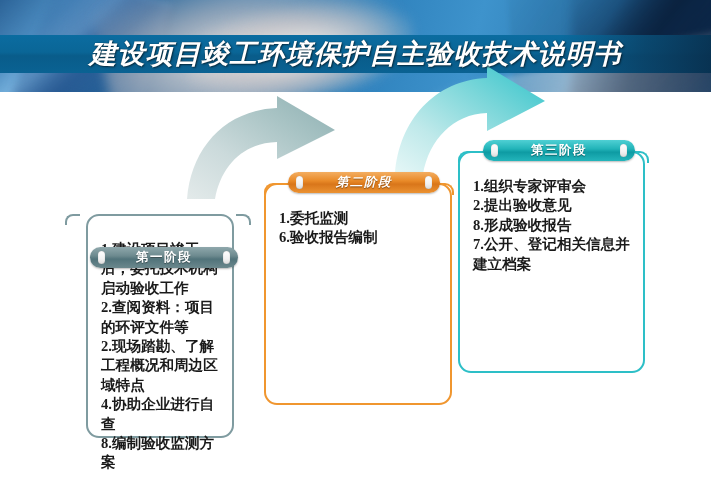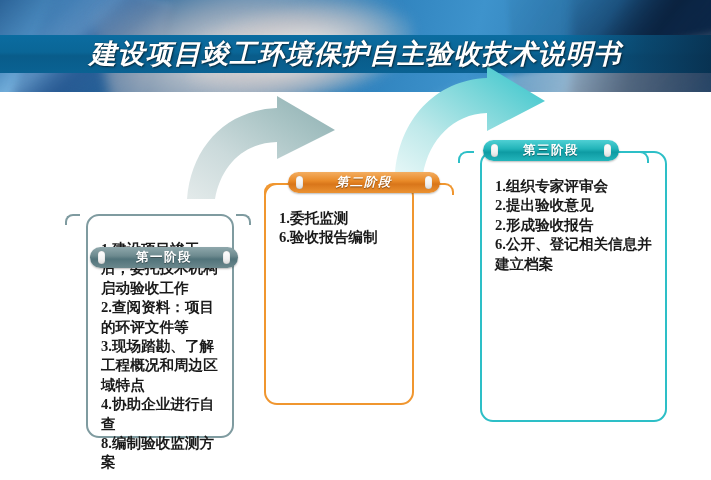--- a/index.html
+++ b/index.html
@@ -105,26 +105,26 @@
     background:linear-gradient(180deg,#ffffff 0%,#f2f2f2 60%,#dcdcdc 100%);
     box-shadow:inset 0 0 1px rgba(0,0,0,.35);
   }
   .eyelet.l{left:8px;} .eyelet.r{right:8px;}
 
   
   #box1{left:65px;top:214px;width:148px;height:224px;border:2px solid #7f9ba0;margin-left:21px;}
   #pill1{left:90px;top:203px;width:148px;
     background:linear-gradient(180deg,#8fa8ac 0%,#6d8a8f 42%,#51737a 58%,#6b888d 100%);margin-top:44px;}
   
-  #box2{left:264px;top:183px;width:150px;height:222px;border:2.5px solid #f0962f;}
+  #box2{left:264px;top:183px;width:188px;height:222px;border:2.5px solid #f0962f;}
   #pill2{left:288px;top:172px;width:152px;
     background:linear-gradient(180deg,#f3ae62 0%,#e98a28 42%,#d9761a 58%,#eb9232 100%);font-style:italic;}
   
-  #box3{left:480px;top:151px;width:187px;height:271px;border:2.5px solid #2dbfc7;}
-  #pill3{left:483px;top:140px;width:136px;
+  #box3{left:458px;top:151px;width:187px;height:222px;border:2.5px solid #2dbfc7;}
+  #pill3{left:483px;top:140px;width:152px;
     background:linear-gradient(180deg,#4fd0d4 0%,#22b4b9 42%,#0e9ba3 58%,#23b5bb 100%);}
 
   
   .nub{position:absolute;z-index:4;}
   #nub2{left:438px;top:183px;width:14px;height:10px;
     border-top:2.5px solid #f0962f;border-right:2.5px solid #f0962f;border-top-right-radius:9px;}
   #nub2b{left:264px;top:183px;width:14px;height:10px;
     border-top:2.5px solid #f0962f;border-left:2.5px solid #f0962f;border-top-left-radius:9px;}
   #nub3{left:633px;top:151px;width:14px;height:10px;
     border-top:2.5px solid #2dbfc7;border-right:2.5px solid #2dbfc7;border-top-right-radius:9px;}
@@ -184,21 +184,21 @@
       </linearGradient>
     </defs>
     <path d="M2,108 C6,54 42,14 94,12 L94,0 L152,35 L94,65 L94,47
              C60,48 36,74 30,108 Z" fill="url(#ag2)"></path>
   </svg>
 
   <div class="stage-box" id="box1">
     <div class="stage-body">
       <div class="ln">1.建设项目竣工后，委托技术机构启动验收工作</div>
       <div class="ln">2.查阅资料：项目的环评文件等</div>
-      <div class="ln">3.现场踏勘、了解工程概况和周边区域特点</div>
+      <div class="ln">2.现场踏勘、了解工程概况和周边区域特点</div>
       <div class="ln">4.协助企业进行自查</div>
       <div class="ln">8.编制验收监测方案</div>
     </div>
   </div>
   <div class="nub" id="nub1"></div>
   <div class="nub" id="nub1b"></div>
   <div class="pill" id="pill1">
     <span class="eyelet l"></span>
     <span class="pill-label">第一阶段</span>
     <span class="eyelet r"></span>
@@ -215,22 +215,22 @@
   <div class="pill" id="pill2">
     <span class="eyelet l"></span>
     <span class="pill-label">第二阶段</span>
     <span class="eyelet r"></span>
   </div>
 
   <div class="stage-box" id="box3">
     <div class="stage-body">
       <div class="ln">1.组织专家评审会</div>
       <div class="ln">2.提出验收意见</div>
-      <div class="ln">2.形成验收报告</div>
-      <div class="ln">6.公开、登记相关信息并建立档案</div>
+      <div class="ln">8.形成验收报告</div>
+      <div class="ln">7.公开、登记相关信息并建立档案</div>
     </div>
   </div>
   <div class="nub" id="nub3"></div>
   <div class="nub" id="nub3b"></div>
   <div class="pill" id="pill3">
     <span class="eyelet l"></span>
     <span class="pill-label">第三阶段</span>
     <span class="eyelet r"></span>
   </div>
 

